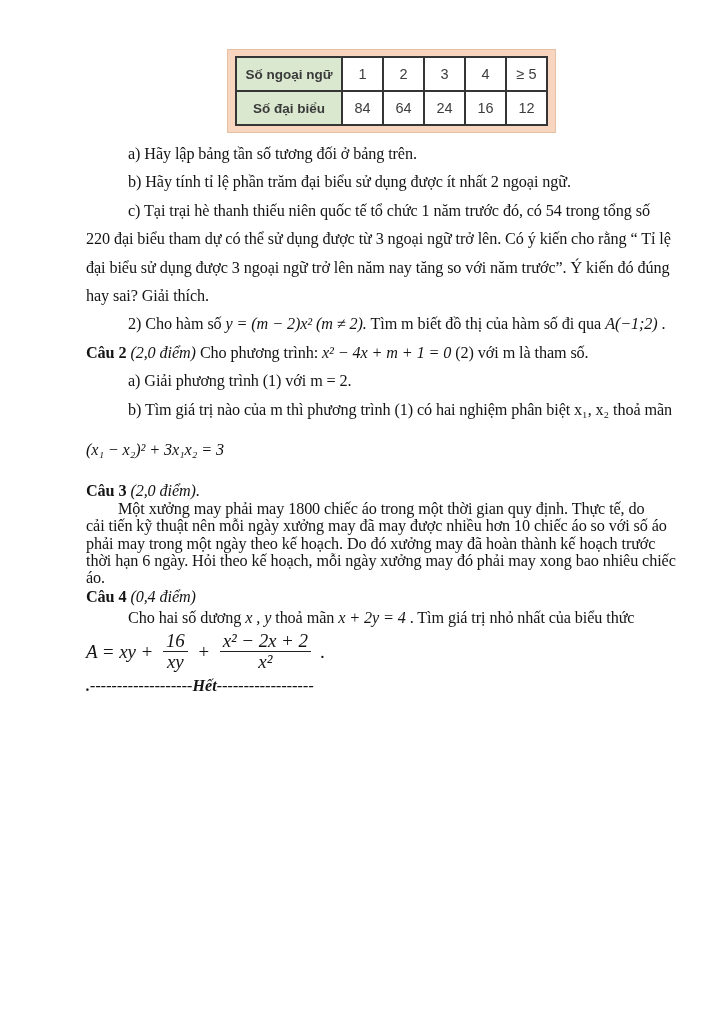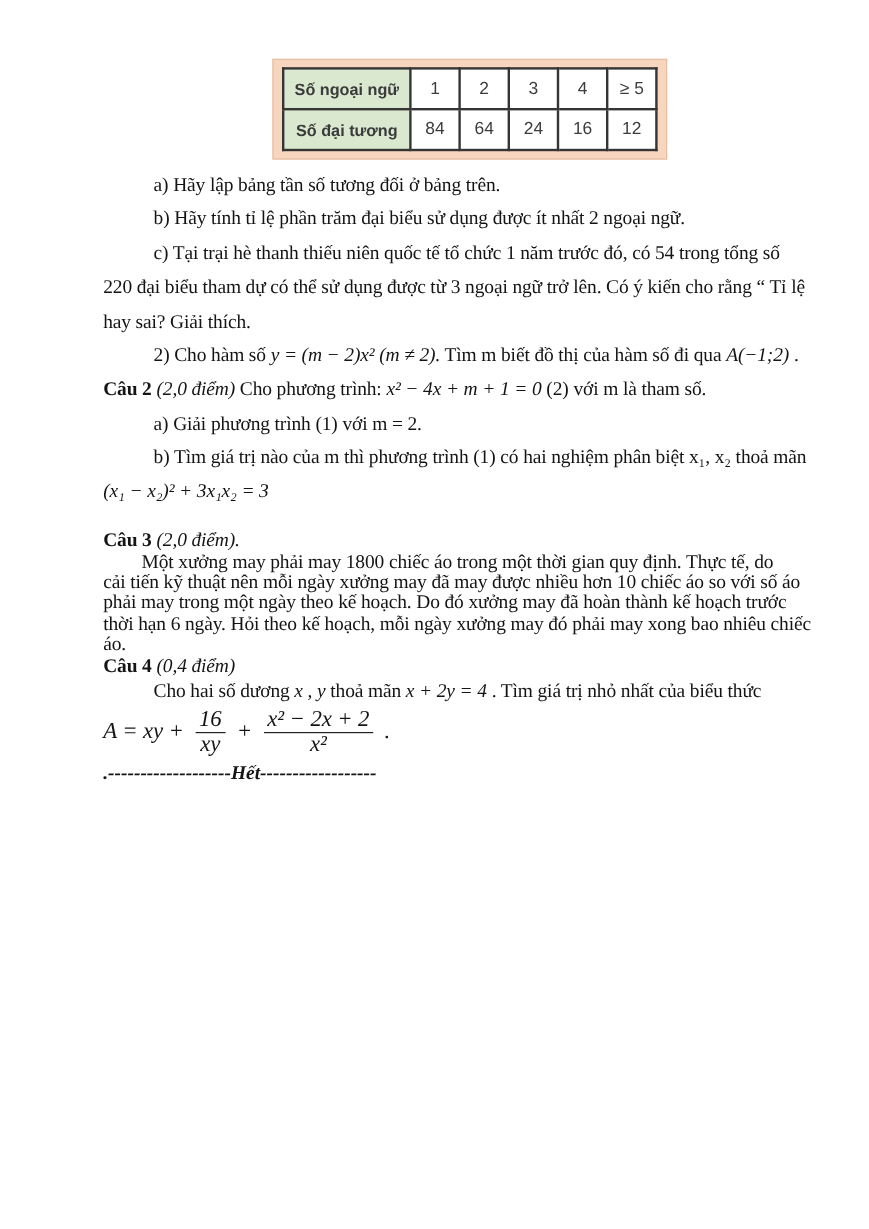--- a/index.html
+++ b/index.html
@@ -40,21 +40,21 @@
   .doc{
     position:absolute;left:86px;top:140px;width:578px;
     font-size:16.2px;line-height:28.4px;
     letter-spacing:-0.1px;
   }
   .l{white-space:nowrap;}
   .ind{padding-left:42px;}
   .b{font-weight:bold;}
   .i{font-style:italic;}
   .math{font-style:italic;}
-  .cond{line-height:26px;}
+  .cond{line-height:26px;margin-top:13px;}
   .h3{line-height:20px;margin-top:18px;}
   .tight{line-height:17.3px;}
   .tind{padding-left:32px;}
   .h4{line-height:19px;}
   .c4line{line-height:22px;}
 
   
   .formula{
     display:flex;align-items:center;
     height:42px;margin-top:2px;
@@ -82,37 +82,38 @@
       <tbody>
           <tr>
         <td class="hdr">Số ngoại ngữ</td>
         <td class="val">1</td>
         <td class="val">2</td>
         <td class="val">3</td>
         <td class="val">4</td>
         <td class="val">≥ 5</td>
       </tr>
       <tr>
-        <td class="hdr">Số đại tương</td>
+        <td class="hdr">Số đại biểu</td>
         <td class="val">84</td>
         <td class="val">64</td>
         <td class="val">24</td>
         <td class="val">16</td>
         <td class="val">12</td>
       </tr>
     </tbody>
       </table>
   </div>
 
   <div class="doc">
 
     <div class="l ind">a) Hãy lập bảng tần số tương đối ở bảng trên.</div>
     <div class="l ind">b) Hãy tính tỉ lệ phần trăm đại biểu sử dụng được ít nhất 2 ngoại ngữ.</div>
     <div class="l ind">c) Tại trại hè thanh thiếu niên quốc tế tổ chức 1 năm trước đó, có 54 trong tổng số</div>
     <div class="l">220 đại biểu tham dự có thể sử dụng được từ 3 ngoại ngữ trở lên. Có ý kiến cho rằng “ Tỉ lệ</div>
+    <div class="l">đại biểu sử dụng được 3 ngoại ngữ trở lên năm nay tăng so với năm trước”. Ý kiến đó đúng</div>
     <div class="l">hay sai? Giải thích.</div>
 
     <div class="l ind">
       <span>2) Cho hàm số </span><span class="math">y = (m − 2)x² (m ≠ 2).</span><span> Tìm m biết đồ thị của hàm số đi qua </span><span class="math">A(−1;2)</span><span> .</span>
     </div>
 
     <div class="l">
       <span class="b">Câu 2</span><span class="i"> (2,0 điểm) </span><span>Cho phương trình: </span><span class="math">x² − 4x + m + 1 = 0</span><span>  (2) với m  là tham số.</span>
     </div>
     <div class="l ind">a) Giải phương trình (1) với m = 2.</div>

